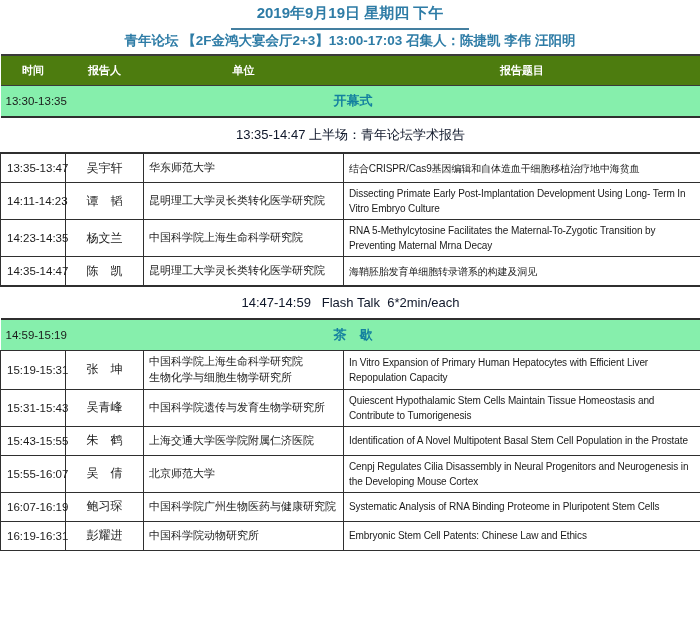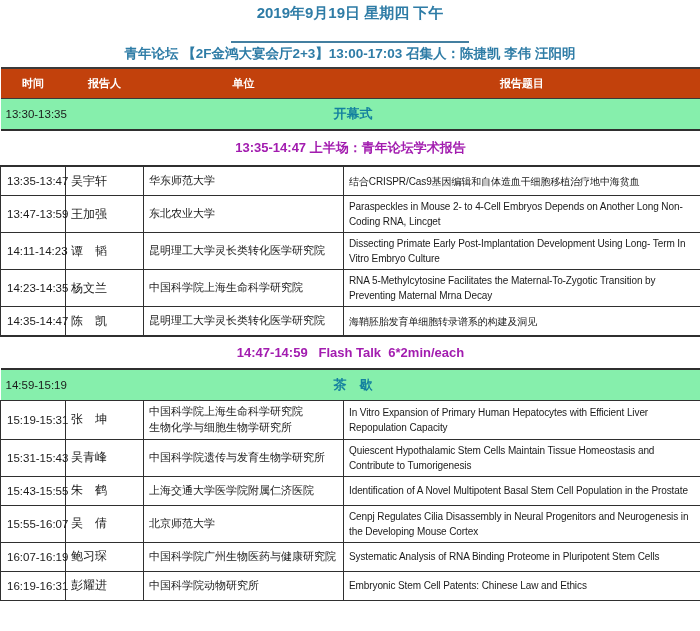--- a/index.html
+++ b/index.html
@@ -2,42 +2,42 @@
 <html><head>
 <meta charset="utf-8">
 <style>
   html,body{margin:0;padding:0;background:#fff;}
   body{width:700px;font-family:"Liberation Sans","DejaVu Sans",sans-serif;color:#111;}
   .page{width:700px;}
 
   
   .title-block{padding-top:3px;}
   .date-line{text-align:center;font-size:15px;font-weight:bold;color:#2e7ca6;line-height:20px;}
-  .date-line .underlined{display:inline-block;border-bottom:2px solid #447fa0;padding:0 26px 18px 26px;}
+  .date-line .underlined{display:inline-block;border-bottom:2px solid #447fa0;padding:0 26px 5px 26px;}
   .info-line{text-align:center;font-size:13.5px;font-weight:bold;color:#2e7ca6;line-height:18px;padding:2px 0 4px 0;}
 
   
   table{border-collapse:collapse;table-layout:fixed;width:700px;}
   col.c1{width:65px;} col.c2{width:78px;} col.c3{width:200px;} col.c4{width:357px;}
 
-  thead th{background:#c2410c;color:#ffffff;font-size:11px;font-weight:bold;text-align:center;
+  thead th{background:#4d7c0f;color:#ffffff;font-size:11px;font-weight:bold;text-align:center;
            padding:7px 3px;border-top:2px solid #3a3a3a;border-bottom:1px solid #3a3a3a;}
 
   td{border:1px solid #2f2f2f;padding:3px 5px;vertical-align:middle;font-size:11px;}
 
   .c-time{font-size:11.5px;color:#1a1a1a;padding-left:6px;white-space:nowrap;}
-  .c-speaker{font-size:12px;color:#1a1a1a;}
+  .c-speaker{text-align:center;font-size:12px;color:#1a1a1a;}
   .c-unit{font-size:11px;color:#1a1a1a;white-space:pre-line;line-height:1.45;}
   .c-title{font-size:10px;letter-spacing:-0.1px;color:#1a1a1a;line-height:1.5;}
 
   tr.data-row td{height:22px;margin-top:31px;}
 
   
   tr.section-row td{border-left:none;border-right:none;border-top:2px solid #2f2f2f;border-bottom:2px solid #2f2f2f;
-     background:#ffffff;color:#a21caf;font-weight:bold;font-size:13px;text-align:center;padding:8px 4px;white-space:pre;}
+     background:#ffffff;color:#0f172a;font-weight:normal;font-size:13px;text-align:center;padding:8px 4px;white-space:pre;}
 
   
   tr.hl td{background:#86efac;border-left:none;border-right:none;border-top:1px solid #2f2f2f;border-bottom:1px solid #2f2f2f;padding:6px 5px;}
   tr.hl .m-label{color:#14809f;font-weight:bold;font-size:13px;text-align:center;padding-right:65px;white-space:pre;}
 </style>
 </head>
 <body>
 
 <div class="page">
 
@@ -72,26 +72,20 @@
 
       <tr class="section-row">
         <td colspan="4">13:35-14:47 上半场：青年论坛学术报告</td>
       </tr>
 
       <tr class="data-row">
         <td class="c-time">13:35-13:47</td>
         <td class="c-speaker">吴宇轩</td>
         <td class="c-unit">华东师范大学</td>
         <td class="c-title">结合CRISPR/Cas9基因编辑和自体造血干细胞移植治疗地中海贫血</td>
-      </tr>
-      <tr class="data-row">
-        <td class="c-time">13:47-13:59</td>
-        <td class="c-speaker">王加强</td>
-        <td class="c-unit">东北农业大学</td>
-        <td class="c-title">Paraspeckles in Mouse 2- to 4-Cell Embryos Depends on Another Long Non-Coding RNA, Lincget</td>
       </tr>
       <tr class="data-row">
         <td class="c-time">14:11-14:23</td>
         <td class="c-speaker">谭　韬</td>
         <td class="c-unit">昆明理工大学灵长类转化医学研究院</td>
         <td class="c-title">Dissecting Primate Early Post-Implantation Development Using Long- Term In Vitro Embryo Culture</td>
       </tr>
       <tr class="data-row">
         <td class="c-time">14:23-14:35</td>
         <td class="c-speaker">杨文兰</td>

